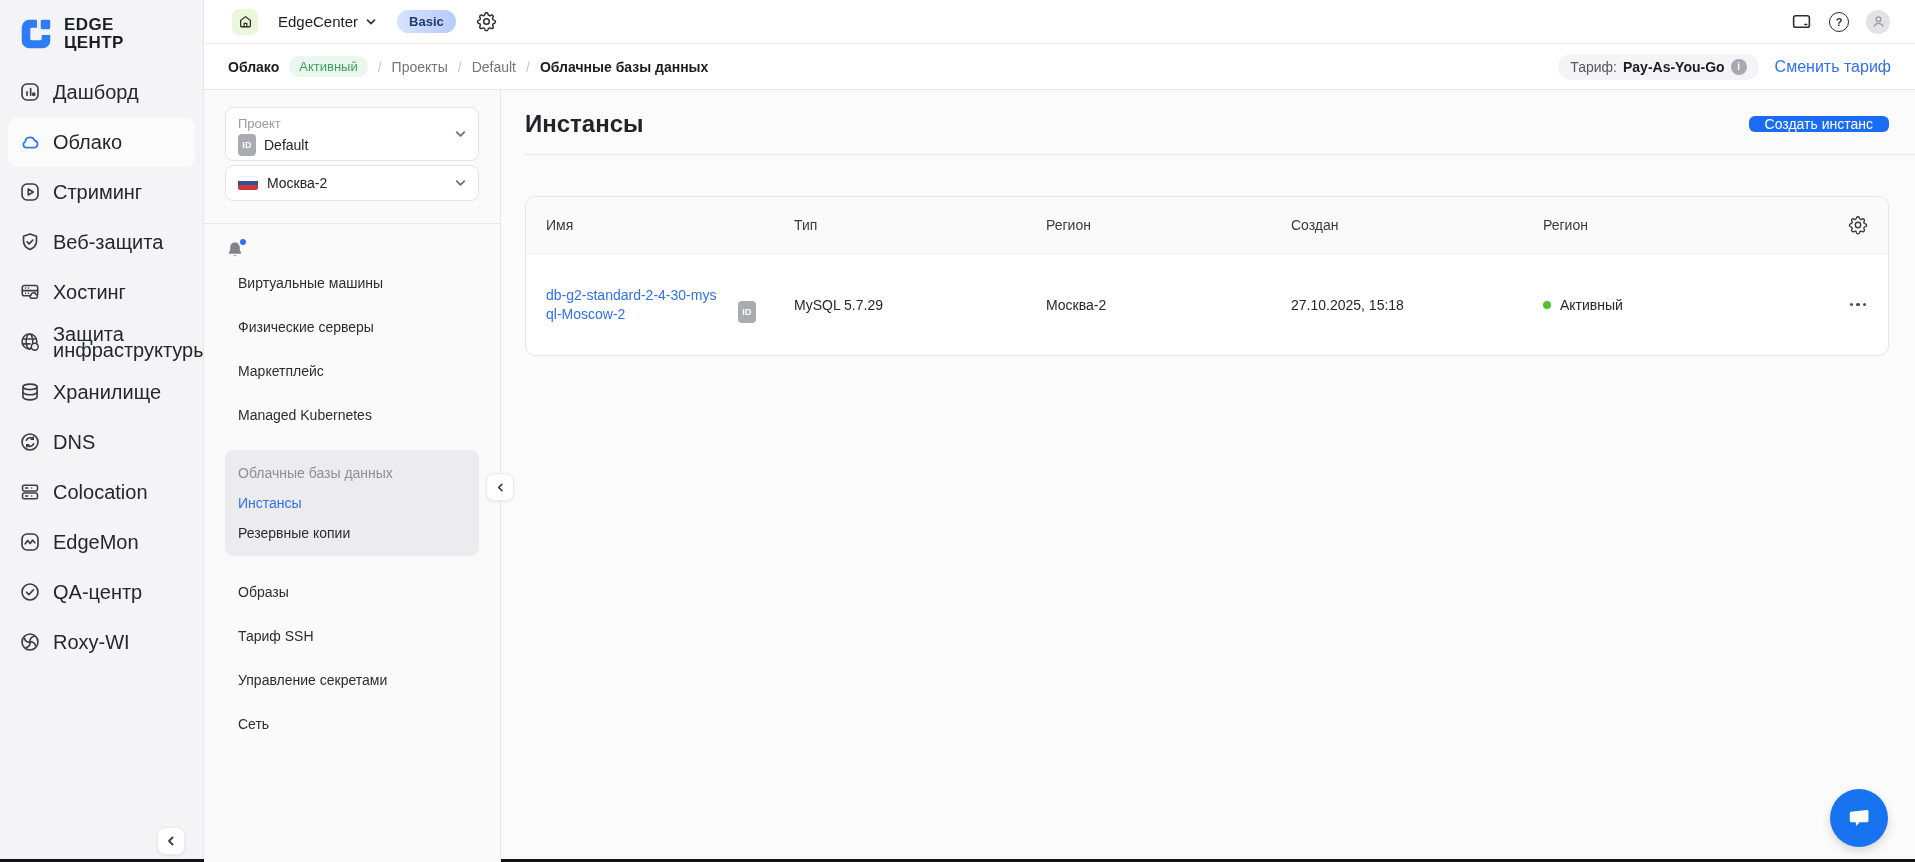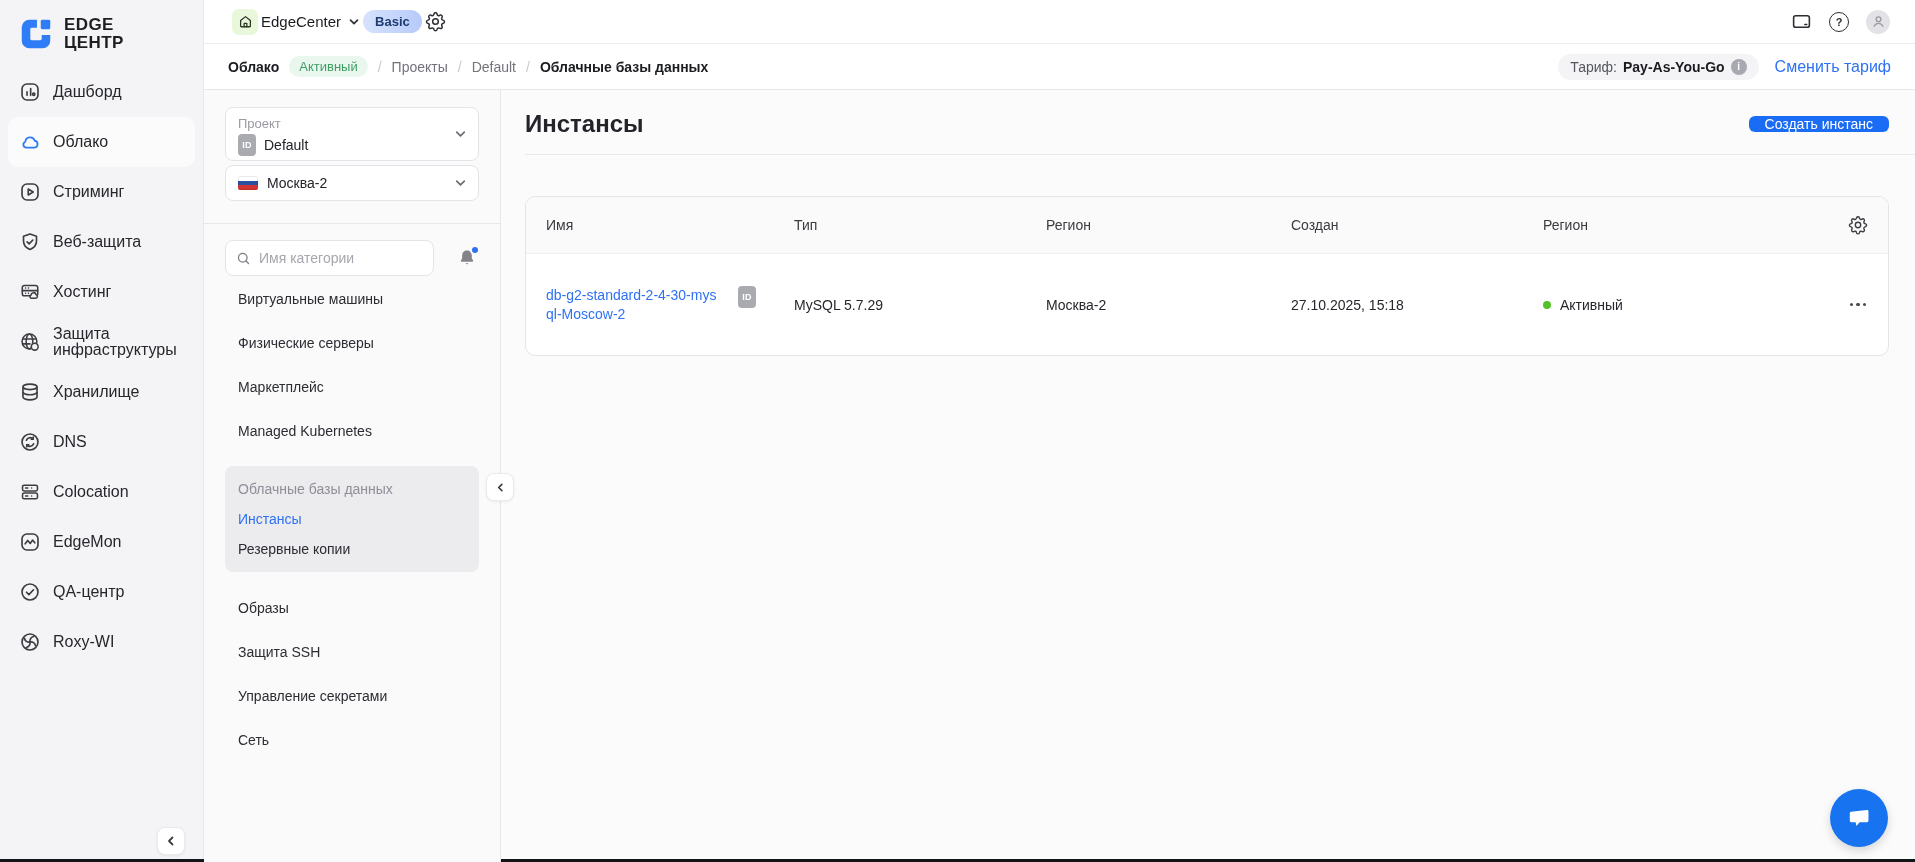--- a/index.html
+++ b/index.html
@@ -9,28 +9,28 @@
 
   
   .sidebar { position:relative; width:204px; flex:0 0 204px; background:#f4f4f6; border-right:1px solid #e7e7ea; }
   .logo { display:flex; align-items:center; gap:9px; padding:15px 0 0 17px; }
   .logo-text { font-weight:bold; font-size:17px; line-height:18px; letter-spacing:.4px; color:#1d1e22; }
   .side-menu { margin-top:14px; }
   .side-item { display:flex; align-items:center; gap:12px; height:50px; margin:0 8px; padding:0 11px; border-radius:10px; cursor:pointer; }
   .side-item.active { background:#fbfbfc; }
   .side-item .sicon { width:22px; height:22px; flex:0 0 22px; color:#3c3d42; display:flex; align-items:center; justify-content:center; }
   .side-item.active .sicon { color:#2e7cf6; }
-  .side-item .slabel { font-size:16px; line-height:16px; color:#26272c; }
+  .side-item .slabel { font-size:20px; line-height:16px; color:#26272c; }
   .side-collapse { position:absolute; left:157px; bottom:7px; width:28px; height:28px; background:#fff; border:1px solid #ebebee; border-radius:8px; box-shadow:0 1px 3px rgba(0,0,0,.07); display:flex; align-items:center; justify-content:center; color:#3c3d42; cursor:pointer; }
 
   
   .right-col { flex:1; display:flex; flex-direction:column; min-width:0; }
 
   .topbar { height:44px; flex:0 0 44px; background:#fff; border-bottom:1px solid #ededf0; display:flex; align-items:center; justify-content:space-between; padding:0 25px 0 28px; }
-  .topbar-left { display:flex; align-items:center; gap:3px; }
+  .topbar-left { display:flex; align-items:center; gap:20px; }
   .home-chip { width:26px; height:26px; border-radius:7px; background:#e9f7da; display:flex; align-items:center; justify-content:center; color:#2c3526; cursor:pointer; }
   .workspace { display:flex; align-items:center; gap:7px; background:none; border:none; font:500 15px "Liberation Sans",sans-serif; color:#1b1c20; cursor:pointer; }
   .plan-pill { padding:4px 12px; border-radius:999px; background:linear-gradient(90deg,#d6e3fd,#b7cafa); color:#1f3c70; font-size:13px; font-weight:bold; }
   .icon-btn { background:none; border:none; color:#2c2d33; cursor:pointer; display:flex; align-items:center; }
   .topbar-right { display:flex; align-items:center; gap:17px; }
   .avatar { width:24px; height:24px; border-radius:50%; background:#e3e3e7; border:none; display:flex; align-items:center; justify-content:center; color:#9b9ba3; cursor:pointer; }
   .help-icon { width:20px; height:20px; border:1.6px solid #2c2d33; border-radius:50%; display:flex; align-items:center; justify-content:center; font-size:11px; font-weight:bold; color:#2c2d33; }
 
   .crumbbar { height:46px; flex:0 0 46px; background:#fff; border-bottom:1px solid #e7e7ea; display:flex; align-items:center; justify-content:space-between; padding:0 24px; }
   .crumb-left { display:flex; align-items:center; gap:10px; font-size:14px; }
@@ -77,21 +77,21 @@
   .main { flex:1; background:#fbfbfc; padding:0 26px 0 24px; min-width:0; }
   .main-header { padding-top:16px; display:flex; align-items:center; justify-content:space-between; }
   .main-header h1 { font-size:24px; line-height:36px; font-weight:bold; color:#232329; }
   .primary-btn { height:16px; padding:0 16px; background:#1b6cf5; color:#fff; border:none; border-radius:6px; font:14px "Liberation Sans",sans-serif; cursor:pointer; }
   .main-divider { border-bottom:1px solid #e9e9ec; margin:12px -26px 0 0; }
   .table-card { margin-top:41px; background:#fff; border:1px solid #e5e5e9; border-radius:10px; overflow:hidden; }
   .t-head, .t-row { display:grid; grid-template-columns:248px 252px 245px 252px 1fr 44px; align-items:center; padding:0 20px; }
   .t-head { height:57px; background:#fafafa; border-bottom:1px solid #eeeef1; font-size:14px; color:#3a3b41; }
   .t-gear { background:none; border:none; color:#3c3d42; cursor:pointer; justify-self:end; display:flex; }
   .t-row { height:101px; font-size:14px; color:#26272c; }
-  .name-cell { display:flex; align-items:flex-start; gap:14px; }
+  .name-cell { display:flex; align-items:flex-end; gap:14px; }
   .row-link { width:178px; color:#2e71f3; text-decoration:none; line-height:1.35; word-break:break-all; cursor:pointer; }
   .row-id { cursor:pointer; }
   .status-cell { display:flex; align-items:center; gap:9px; }
   .dot { width:8px; height:8px; border-radius:50%; background:#55c128; }
   .row-menu { background:none; border:none; display:flex; gap:3px; justify-self:end; cursor:pointer; padding:6px 2px; }
   .row-menu i { width:3.5px; height:3.5px; border-radius:50%; background:#4b4c53; }
 
   .chat-fab { position:absolute; right:27px; bottom:15px; width:58px; height:58px; border-radius:50%; background:#1873f0; border:none; display:flex; align-items:center; justify-content:center; cursor:pointer; box-shadow:0 4px 10px rgba(0,0,0,.15); }
   .bottom-edge { position:absolute; left:0; bottom:0; width:100%; height:3px; background:#131418; }
   svg { display:block; }
@@ -331,29 +331,20 @@
           <span class="sel-chev">
               <svg width="13" height="13" viewBox="0 0 12 12" fill="none" stroke="currentColor" stroke-width="1.6" stroke-linecap="round" stroke-linejoin="round">
                 <path d="M2.5 4.2L6 7.7l3.5-3.5"></path>
               </svg>
             </span>
         </div>
 
         <div class="panel-divider"></div>
 
         <div class="search-row">
-          <div class="search-input">
-            <span>
-                <svg width="15" height="15" viewBox="0 0 20 20" fill="none" stroke="#7c7d85" stroke-width="1.7" stroke-linecap="round">
-                  <circle cx="9" cy="9" r="5.7"></circle>
-                  <path d="M13.3 13.3l3.4 3.4"></path>
-                </svg>
-              </span>
-            <input type="text" placeholder="Имя категории" style="">
-          </div>
           <button class="bell-btn">
             <svg width="20" height="20" viewBox="0 0 20 20" fill="currentColor">
                 <path d="M10 2.4c-2.9 0-4.8 2.1-4.8 4.9v2.9l-1.3 2.3c-.3.6.1 1.3.8 1.3h10.6c.7 0 1.1-.7.8-1.3l-1.3-2.3V7.3c0-2.8-1.9-4.9-4.8-4.9z"></path>
                 <path d="M8.5 15.2a1.6 1.6 0 0 0 3 0z"></path>
               </svg>
             <span class="bell-dot"></span>
           </button>
         </div>
 
         <div class="cat-list">
@@ -364,21 +355,21 @@
         </div>
 
         <div class="cat-group">
           <div class="grp-item muted">Облачные базы данных</div>
           <div class="grp-item active">Инстансы</div>
           <div class="grp-item">Резервные копии</div>
         </div>
 
         <div class="cat-list bottom">
           <div class="cat-item">Образы</div>
-          <div class="cat-item">Защита SSH</div>
+          <div class="cat-item">Тариф SSH</div>
           <div class="cat-item">Управление секретами</div>
           <div class="cat-item">Сеть</div>
         </div>
 
         <button class="panel-collapse">
           <span>
               <svg width="11" height="11" viewBox="0 0 12 12" fill="none" stroke="currentColor" stroke-width="1.8" stroke-linecap="round" stroke-linejoin="round">
                 <path d="M7.5 2.5L4 6l3.5 3.5"></path>
               </svg>
             </span>

